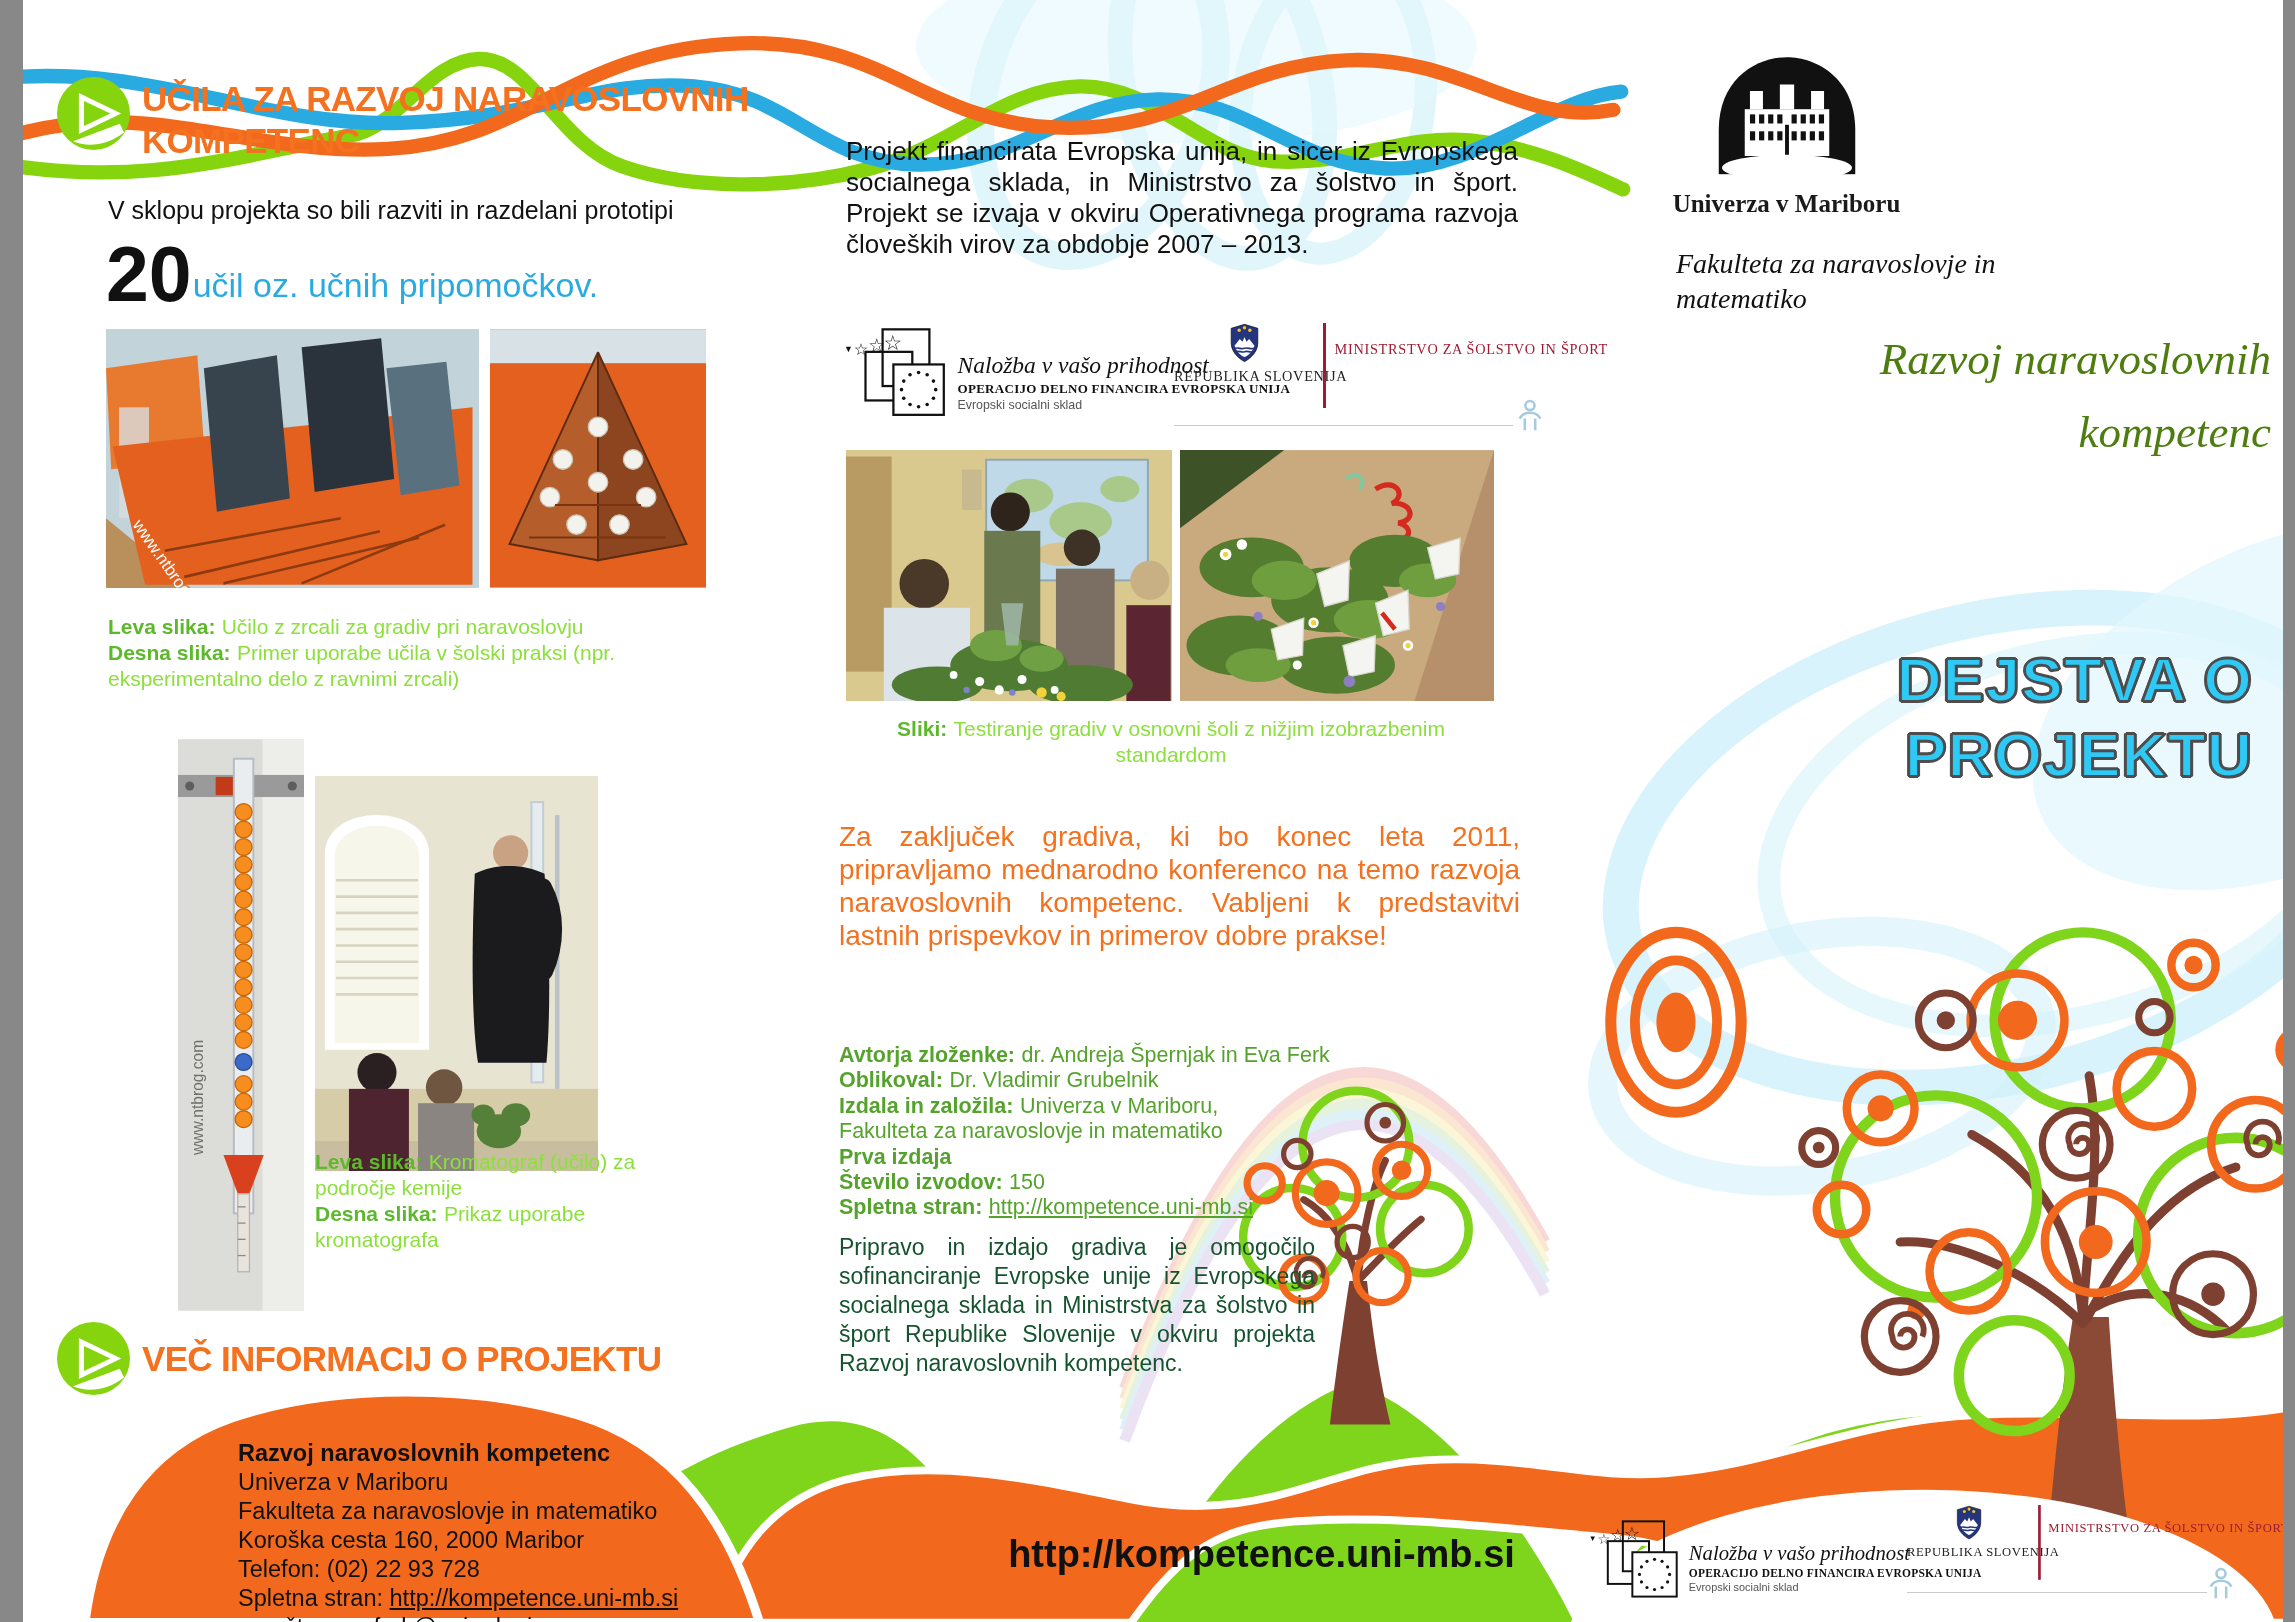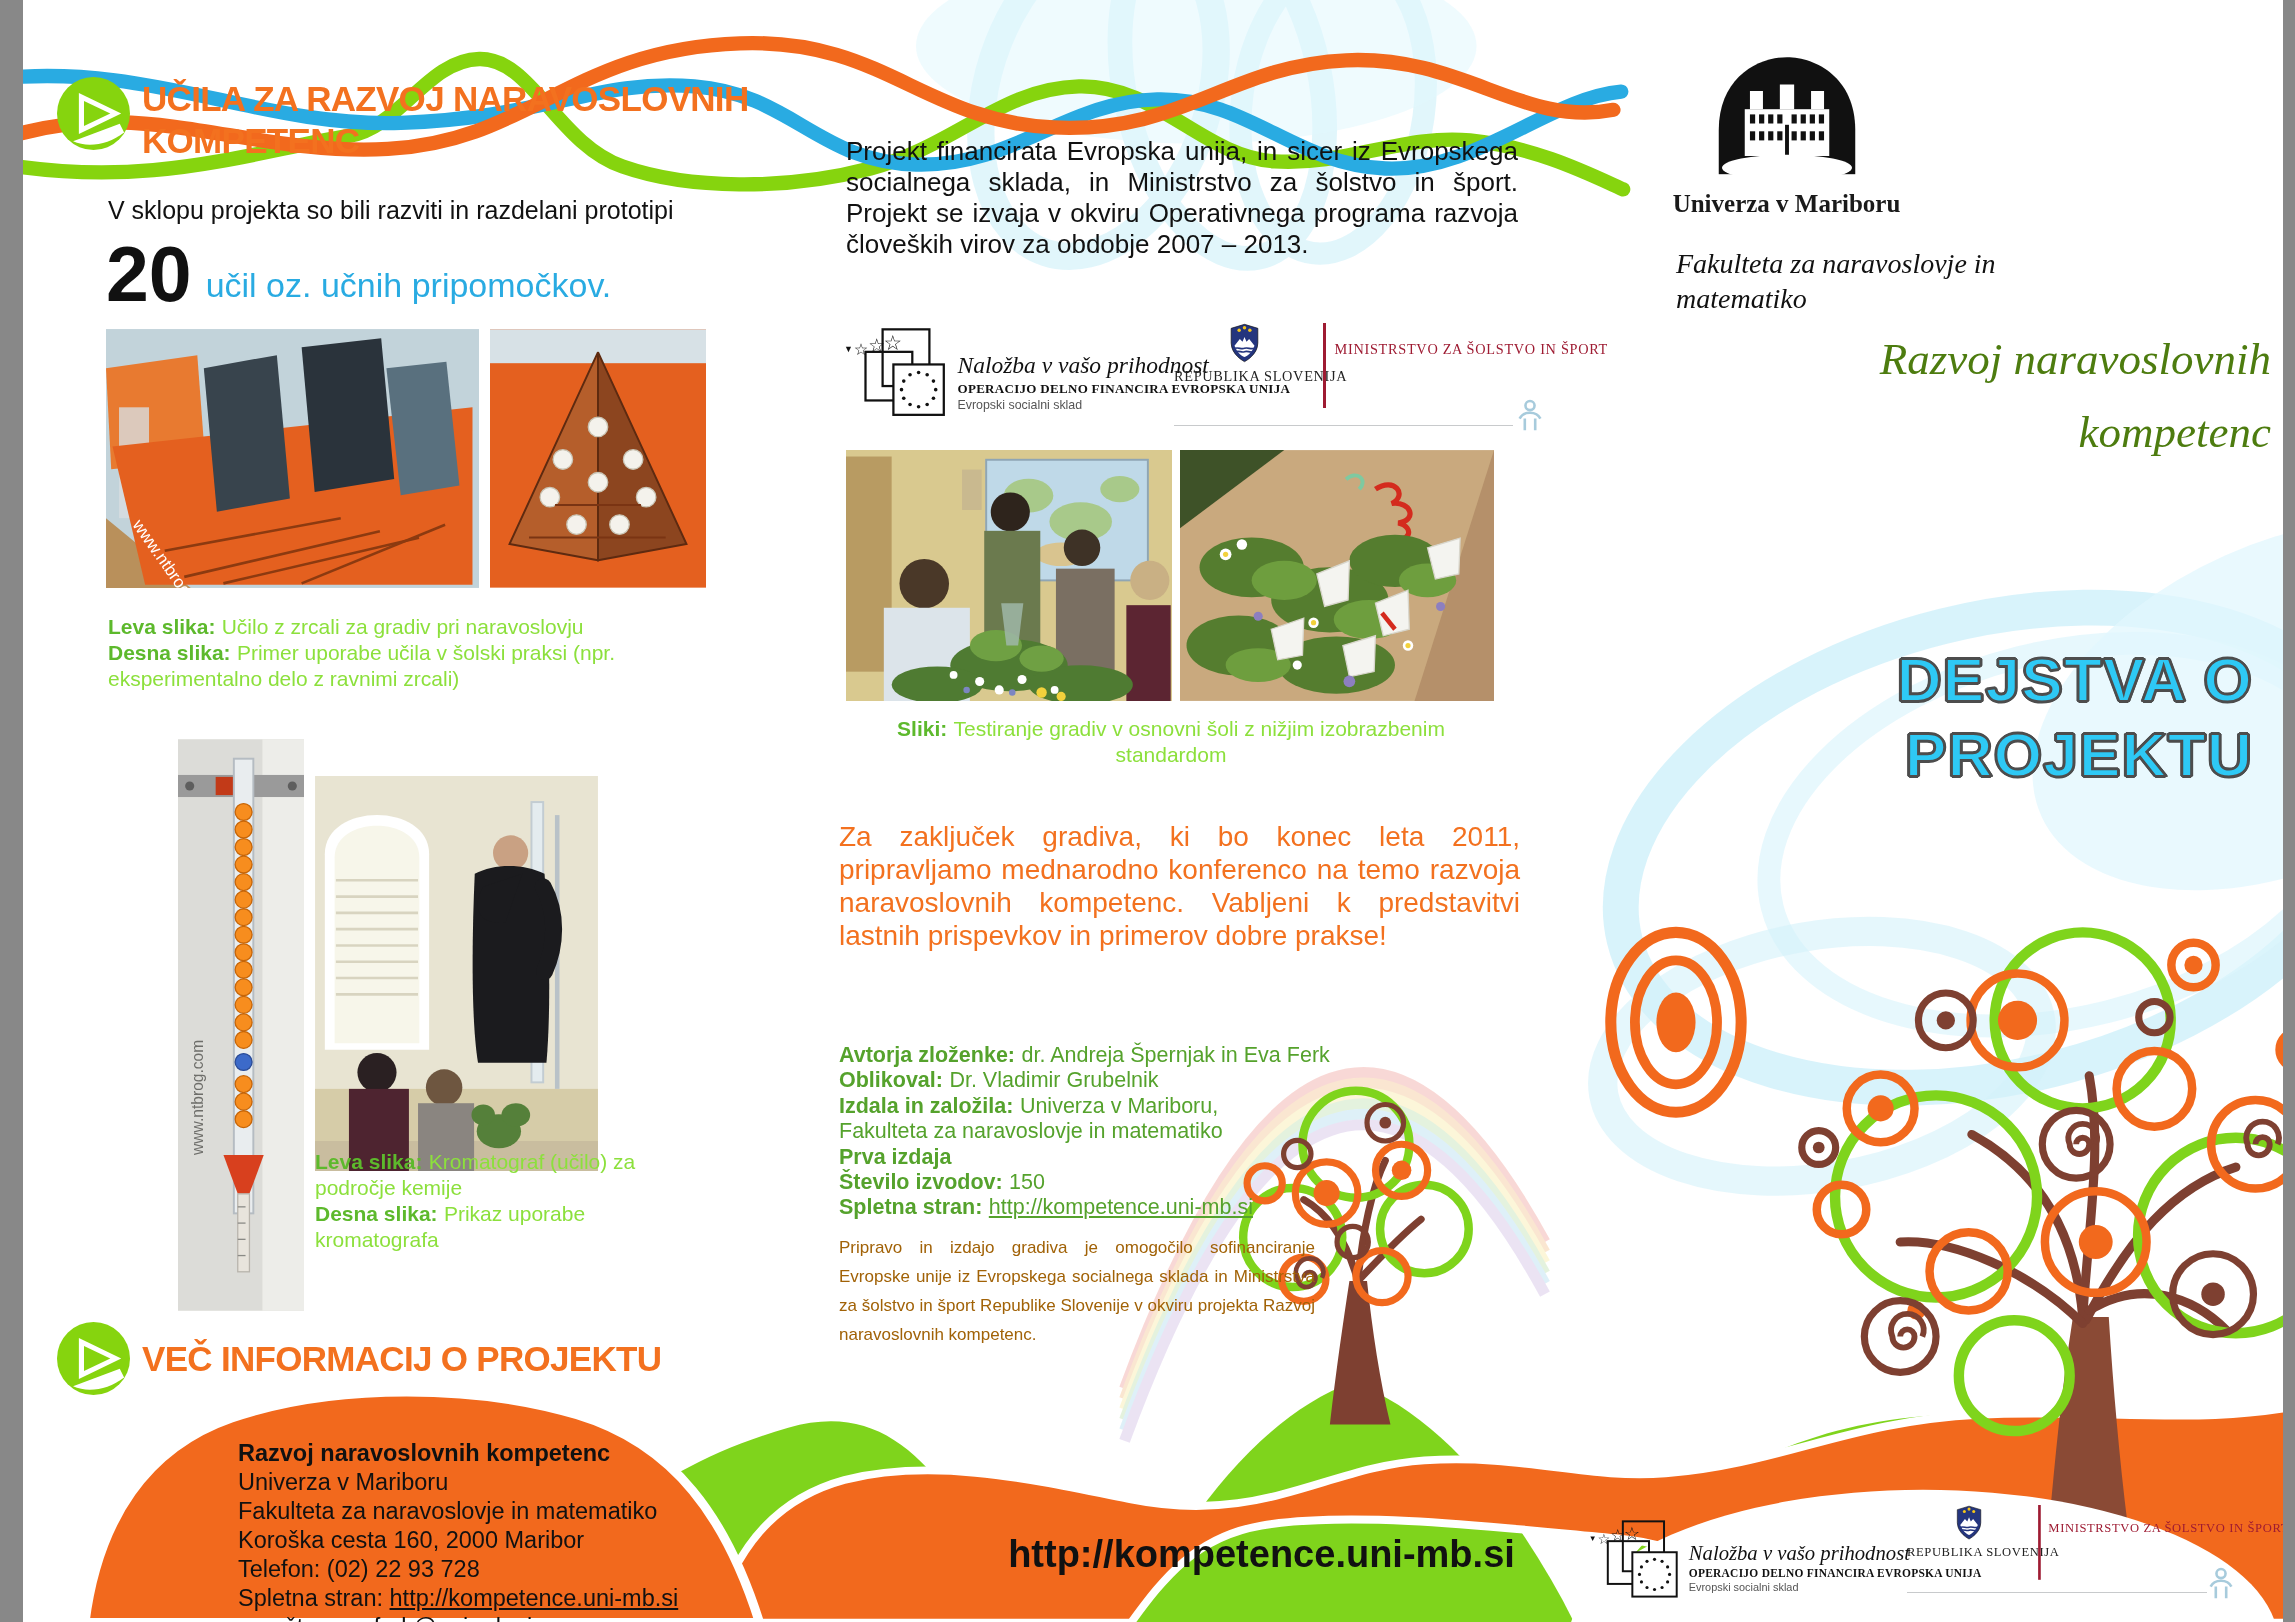--- a/index.html
+++ b/index.html
@@ -15,21 +15,21 @@
   .num-suffix{font-size:34px;color:#29ABE2;padding-bottom:7.8px;}
   .caption{font-size:21px;line-height:26px;color:#8CE03C;}
   .caption .lbl{color:#5DB92C;font-weight:bold;margin-right:0.3em;}
   .jtext{text-align:justify;}
   .para-black{font-size:26px;line-height:31px;color:#111;}
   .para-orange{font-size:28px;line-height:33px;color:#F3711F;}
   .caption-center{text-align:center;}
   .credits{font-size:21.5px;line-height:25.4px;color:#55A22C;}
   .credits .lbl{font-weight:bold;margin-right:0.3em;}
   .credits .link{text-decoration:underline;}
-  .funding-note{font-size:17px;line-height:29px;color:#a16207;}
+  .funding-note{font-size:23px;line-height:29px;color:#14532d;}
   .footer-url{font-size:38px;font-weight:bold;color:#111;text-align:center;}
   .contact{font-size:23.5px;line-height:29px;color:#111;}
   .contact .bold{font-weight:bold;}
   .contact .link{text-decoration:underline;color:#111;}
   .um-name{font-family:"Liberation Serif",serif;font-weight:bold;font-size:25px;text-align:center;white-space:nowrap;}
   .faculty{font-family:"Liberation Serif",serif;font-style:italic;font-size:28px;line-height:35px;color:#111;}
   .brochure-title{font-family:"Liberation Serif",serif;font-style:italic;font-size:45px;line-height:73px;
                   text-align:right;color:#4d7c0f;}
   .dejstva{font-size:62px;line-height:75px;font-weight:bold;text-align:right;color:#2EC9F5;letter-spacing:1.3px;
            -webkit-text-stroke:2px #4D4D4D;
@@ -206,21 +206,21 @@
     <polygon points="37,33 73,50 37,67" fill="#86D40E"></polygon>
     <path d="M 22,88 L 86,64 L 92,76 C 70,93 42,97 22,88 Z" fill="#FFFFFF"></path>
   </svg>
   <div class="abs h-orange" style="left:119px;top:78px;width:652px">
     <div>UČILA ZA RAZVOJ NARAVOSLOVNIH</div>
     <div>KOMPETENC</div>
   </div>
 
   <div class="abs intro" style="left:85px;top:196px;width:645px">V sklopu projekta so bili razviti in razdelani prototipi</div>
 
-  <div class="abs" style="left:83px;top:236px;display:flex;align-items:flex-end;gap:14px">
+  <div class="abs" style="left:83px;top:236px;display:flex;align-items:flex-end;gap:1px">
     <span class="big-num">20</span>
     <span class="num-suffix">učil oz. učnih pripomočkov.</span>
   </div>
 
   <div class="abs" style="left:83px;top:329px">
     <svg width="373" height="259" viewBox="0 0 572 397">
       <rect width="572" height="397" fill="#C2D3DA"></rect>
       <polygon points="0,397 0,290 130,397" fill="#B9905B"></polygon>
       <polygon points="0,60 140,40 152,200 8,215" fill="#E87A30"></polygon>
       <rect x="20" y="120" width="46" height="170" fill="#D8DDE0" opacity="0.8"></rect>

